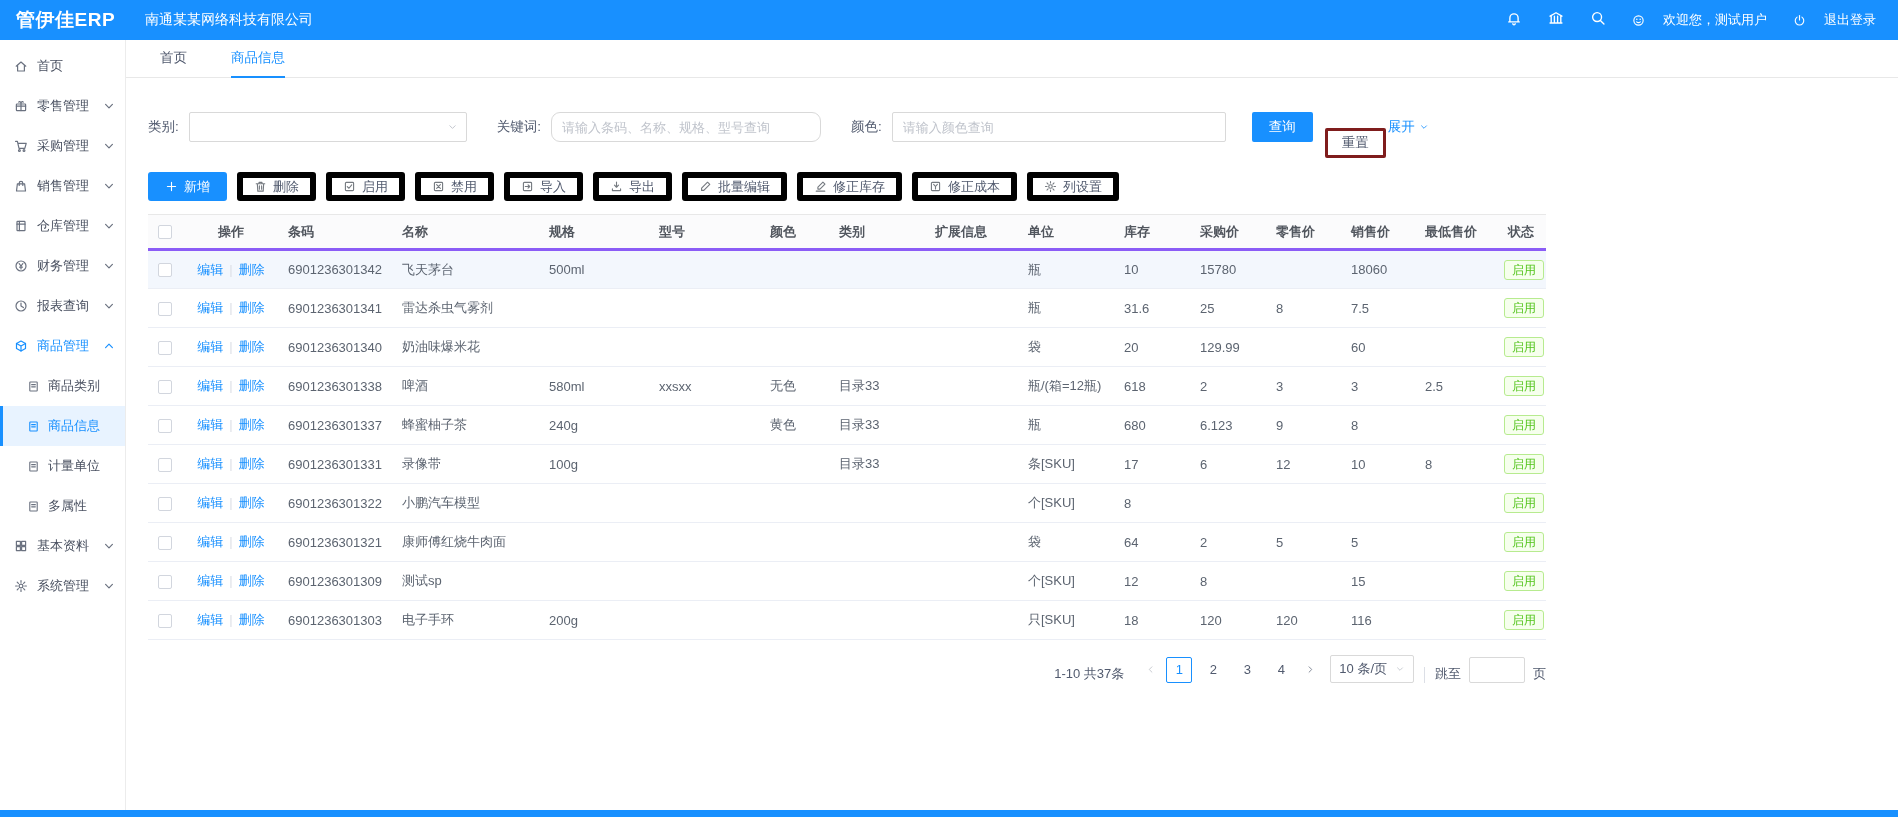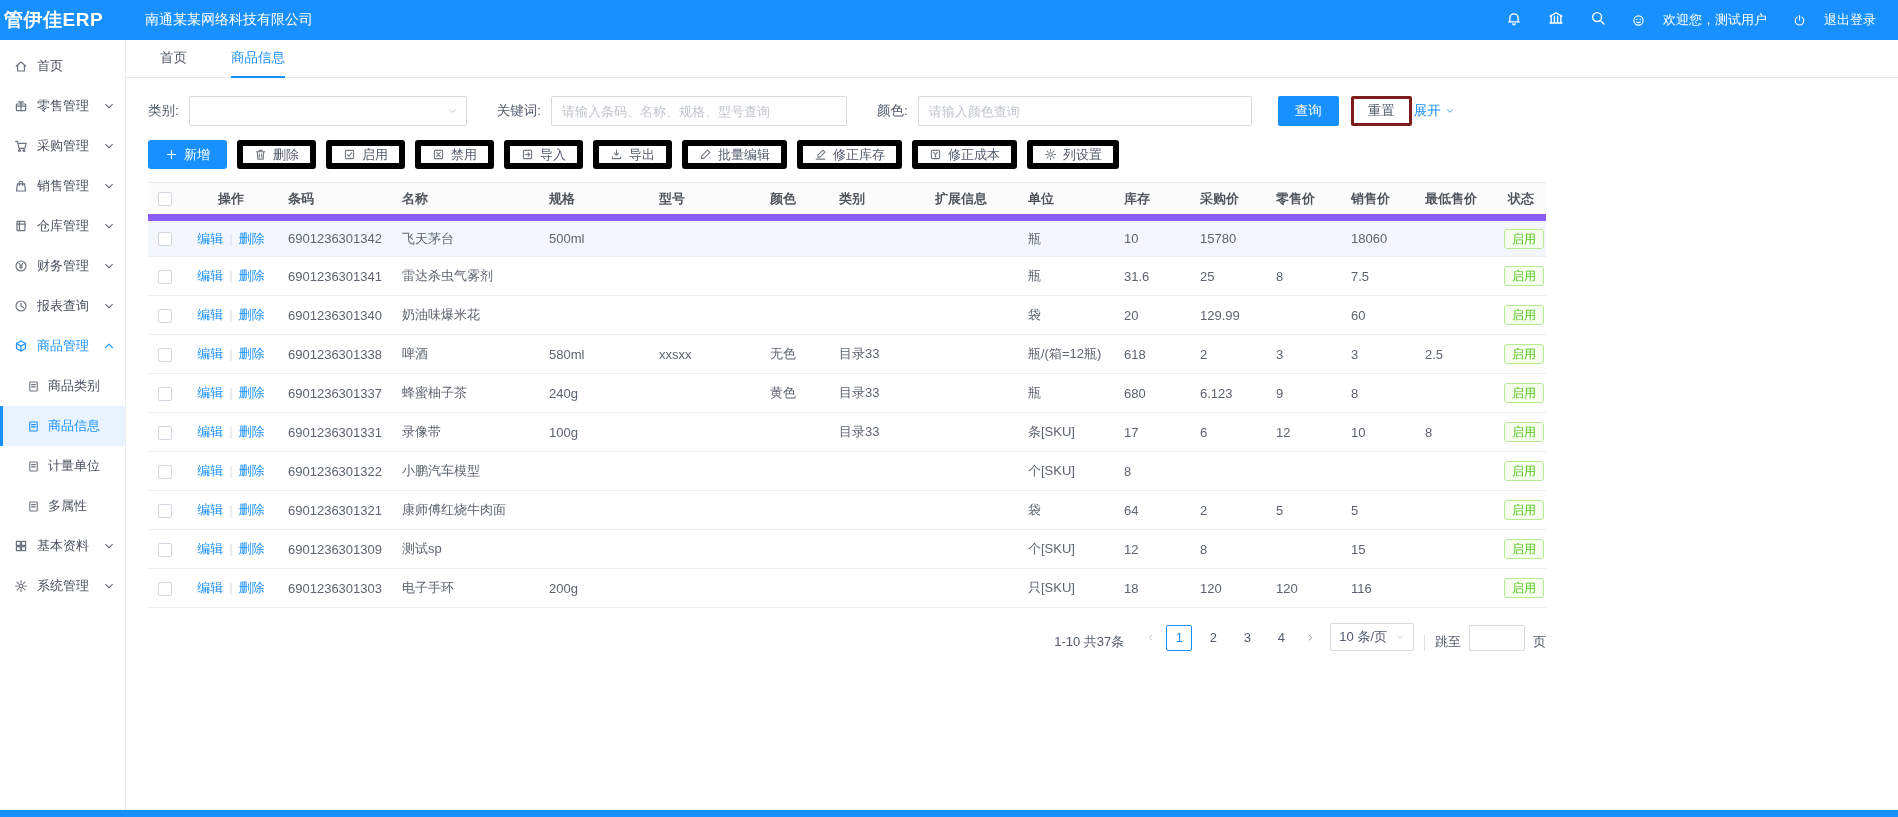--- a/index.html
+++ b/index.html
@@ -2,21 +2,21 @@
 <html style="--primary: #1890ff; --success: #52c41a; --success-bg: #f6ffed; --success-border: #b7eb8f;"><head>
 <meta charset="utf-8">
 <style>
 *{box-sizing:border-box;margin:0;padding:0;}
 html,body{width:1898px;height:817px;}
 body{font-family:"Liberation Sans","DejaVu Sans",sans-serif;font-size:13px;color:#515a6e;background:#fff;overflow:hidden;position:relative;}
 .icon{display:inline-flex;line-height:0;}
 .icon svg{display:block;}
 
 .topbar{position:absolute;top:0;left:0;right:0;height:40px;background:var(--primary,#1890ff);display:flex;align-items:center;color:#fff;z-index:5;}
-.logo{width:126px;padding-left:4px;font-size:19px;font-weight:bold;letter-spacing:.5px;white-space:nowrap;}
+.logo{width:126px;padding-left:16px;font-size:19px;font-weight:bold;letter-spacing:.5px;white-space:nowrap;}
 .company{font-size:14px;margin-left:19px;}
 .top-right{margin-left:auto;display:flex;align-items:center;gap:26px;padding-right:22px;}
 .hicon{font-size:16px;cursor:pointer;}
 .welcome,.logout{display:flex;align-items:center;gap:18px;font-size:13px;cursor:pointer;white-space:nowrap;}
 
 .sidebar{position:absolute;top:40px;left:0;bottom:7px;width:126px;background:#fff;border-right:1px solid #ececec;padding-top:6px;overflow:hidden;}
 .menu-item{position:relative;height:40px;display:flex;align-items:center;gap:9px;padding-left:14px;color:#495060;cursor:pointer;font-size:13px;white-space:nowrap;}
 .menu-item .icon{font-size:14px;color:#6b7280;}
 .menu-item.expanded,.menu-item.expanded .icon,.menu-item.expanded .chev{color:var(--primary,#1890ff);}
 .chev{position:absolute;right:9px;font-size:10px;color:#9aa0a6;}
@@ -31,37 +31,37 @@
 .tab.active{color:var(--primary,#1890ff);border-bottom-color:var(--primary,#1890ff);}
 .content{padding:0 22px;}
 
 .filters{margin-top:18px;display:flex;align-items:center;}
 .filters label{font-size:13.5px;color:#515a6e;margin-right:10px;white-space:nowrap;}
 .lbl2{margin-left:30px;}
 .select{width:278px;height:30px;border:1px solid #d9d9d9;border-radius:2px;position:relative;background:#fff;cursor:pointer;}
 .select .chevron{position:absolute;right:8px;top:50%;transform:translateY(-50%);color:#c0c4cc;font-size:11px;}
 .input{height:30px;border:1px solid #d9d9d9;border-radius:2px;padding:0 10px;font-size:13px;color:#333;outline:none;font-family:inherit;}
 .input::placeholder{color:#c0c4cc;}
-.kw{width:296px;}
+.kw{width:270px;border-radius:9px;}
 .colorinput{width:334px;}
 .btn{height:30px;border:3px solid #7f1d1d;background:#fff;border-radius:2px;font-size:13.5px;color:#515a6e;padding:0 14px;cursor:pointer;font-family:inherit;white-space:nowrap;}
 .btn.primary{background:var(--primary,#1890ff);border-color:var(--primary,#1890ff);color:#fff;}
 .btn.search{margin-left:26px;}
-.btn.reset{margin-left:12px;}
+.btn.reset{margin-left:12px;margin-top:32px;}
 .expand{margin-left:2px;color:var(--primary,#1890ff);display:flex;align-items:center;gap:4px;font-size:13.5px;cursor:pointer;}
 .expand .icon{font-size:10px;}
 
 .toolbar{margin-top:14px;display:flex;gap:10px;}
 .tb-btn{height:29px;display:flex;align-items:center;gap:6px;border:6px solid #000000;background:#fff;border-radius:3px;padding:0 11px;font-size:13px;color:#515a6e;cursor:pointer;font-family:inherit;white-space:nowrap;}
 .tb-btn .icon{font-size:13px;color:#757a80;}
 .tb-btn.primary{background:var(--primary,#1890ff);border-color:var(--primary,#1890ff);color:#fff;}
 .tb-btn.primary .icon{color:#fff;}
 
 .grid{margin-top:13px;border-collapse:collapse;table-layout:fixed;width:1398px;}
-.grid th{height:35px;font-size:13px;font-weight:bold;color:#51565e;text-align:left;padding:0 8px;border-top:1px solid #e8e8e8;border-bottom:7px solid #8b5cf6;background:#fbfbfc;white-space:nowrap;}
+.grid th{height:35px;font-size:13px;font-weight:bold;color:#51565e;text-align:left;padding:0 8px;border-top:1px solid #e8e8e8;border-bottom:3px solid #8b5cf6;background:#fbfbfc;white-space:nowrap;}
 .grid td{height:39px;font-size:13px;color:#5c6470;padding:0 8px;border-bottom:1px solid #ebeef5;overflow:hidden;white-space:nowrap;}
 .grid .c-center{text-align:center;}
 tr.hl td{background:#f3f7fd;}
 .checkbox{display:inline-block;width:14px;height:14px;border:1px solid #d2d6de;border-radius:2px;background:#fff;vertical-align:middle;cursor:pointer;}
 .actions a{color:var(--primary,#1890ff);cursor:pointer;text-decoration:none;}
 .actions .sep{color:#dcdfe6;margin:0 6px;}
 .badge{display:inline-block;font-size:12px;line-height:18px;padding:0 7px;color:var(--success,#52c41a);background:var(--success-bg,#f6ffed);border:1px solid var(--success-border,#b7eb8f);border-radius:3px;}
 
 .pagination{width:1398px;margin-top:15px;display:flex;justify-content:flex-end;align-items:flex-end;font-size:13px;color:#515a6e;}
 .pg-total{margin-right:14px;}

